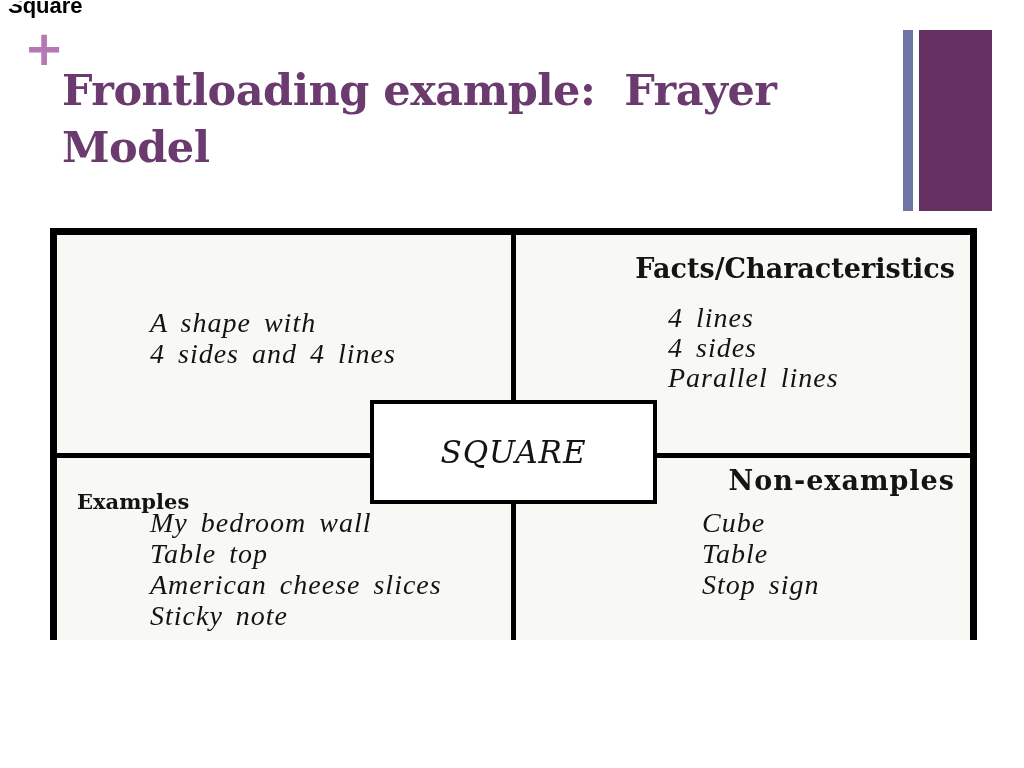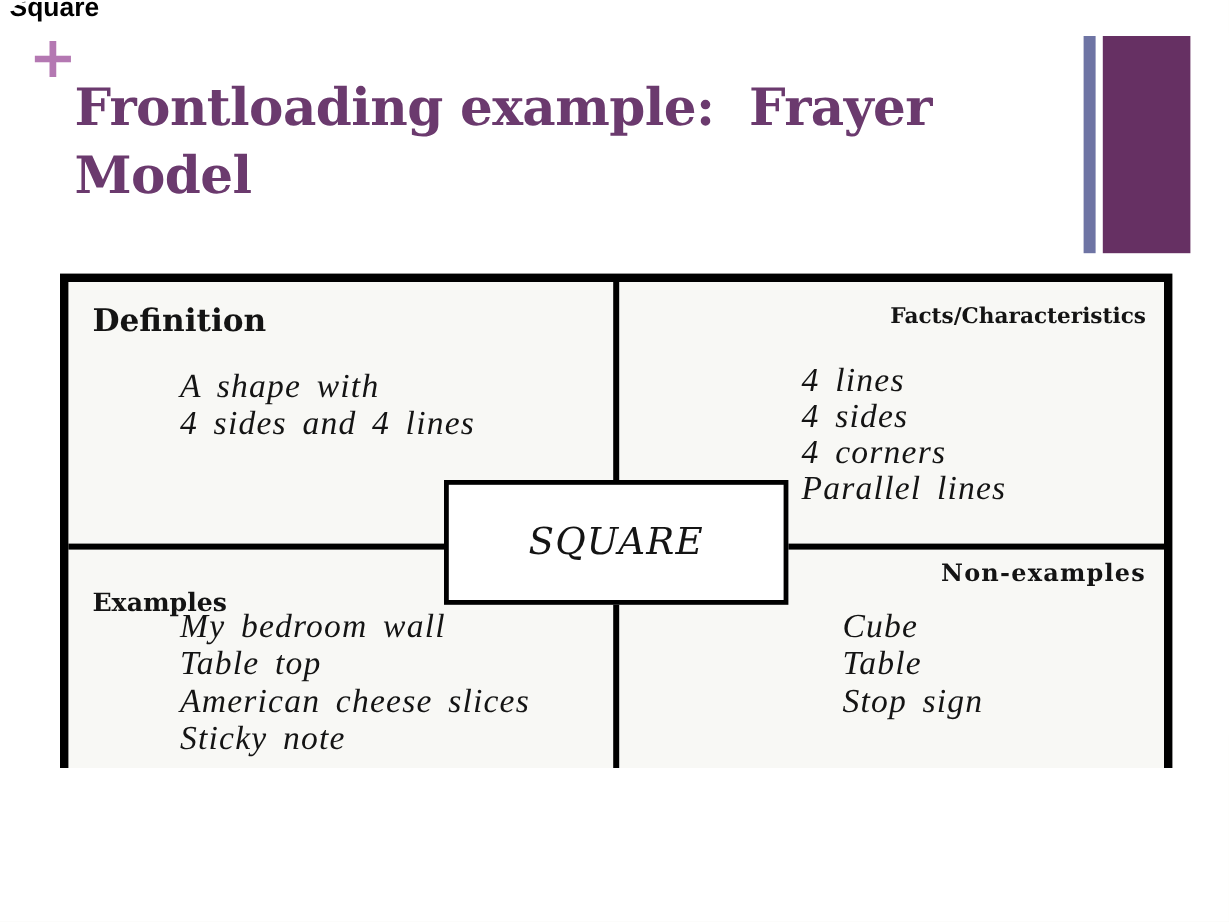--- a/index.html
+++ b/index.html
@@ -56,23 +56,23 @@
     font-family:"DejaVu Serif","Liberation Serif",serif;
     font-style:italic;font-size:31px;letter-spacing:1px;color:var(--ink);
   }
 
   .q-heading{
     position:absolute;z-index:3;
     font-family:"DejaVu Serif","Liberation Serif",serif;
     font-weight:bold;color:var(--ink);
   }
   .q-heading.def{left:20px;top:18px;font-size:26px;}
-  .q-heading.facts{right:15px;top:18px;font-size:18px;}
+  .q-heading.facts{right:15px;top:18px;font-size:27px;}
   .q-heading.examples{left:20px;top:254px;font-size:21px;}
-  .q-heading.nonexamples{right:15px;top:230px;font-size:20px;letter-spacing:1px;}
+  .q-heading.nonexamples{right:15px;top:230px;font-size:27px;letter-spacing:1px;}
 
   .q-body{
     position:absolute;z-index:3;
     font-family:Liberation Serif, serif;
     font-style:italic;font-size:28px;color:var(--ink);
     letter-spacing:1px;word-spacing:5px;
   }
   .q-body.def{left:93px;top:72px;line-height:31px;}
   .q-body.facts{left:611px;top:68px;line-height:30px;}
   .q-body.examples{left:93px;top:272px;line-height:31px;}
@@ -92,31 +92,29 @@
     <span class="line">Model</span>
   </h1>
 
   <div class="accent-bar"></div>
   <div class="accent-rect"></div>
 
   <div class="frayer">
     <div class="v-divider"></div>
     <div class="h-divider"></div>
 
-    <div class="q-heading def">Definition</div>
     <div class="q-body def">
       <div>A shape with</div>
       <div>4 sides and 4 lines</div>
     </div>
 
     <div class="q-heading facts">Facts/Characteristics</div>
     <div class="q-body facts">
       <div>4 lines</div>
       <div>4 sides</div>
-      <div>4 corners</div>
       <div>Parallel lines</div>
     </div>
 
     <div class="q-heading examples">Examples</div>
     <div class="q-body examples">
       <div>My bedroom wall</div>
       <div>Table top</div>
       <div>American cheese slices</div>
       <div>Sticky note</div>
     </div>

